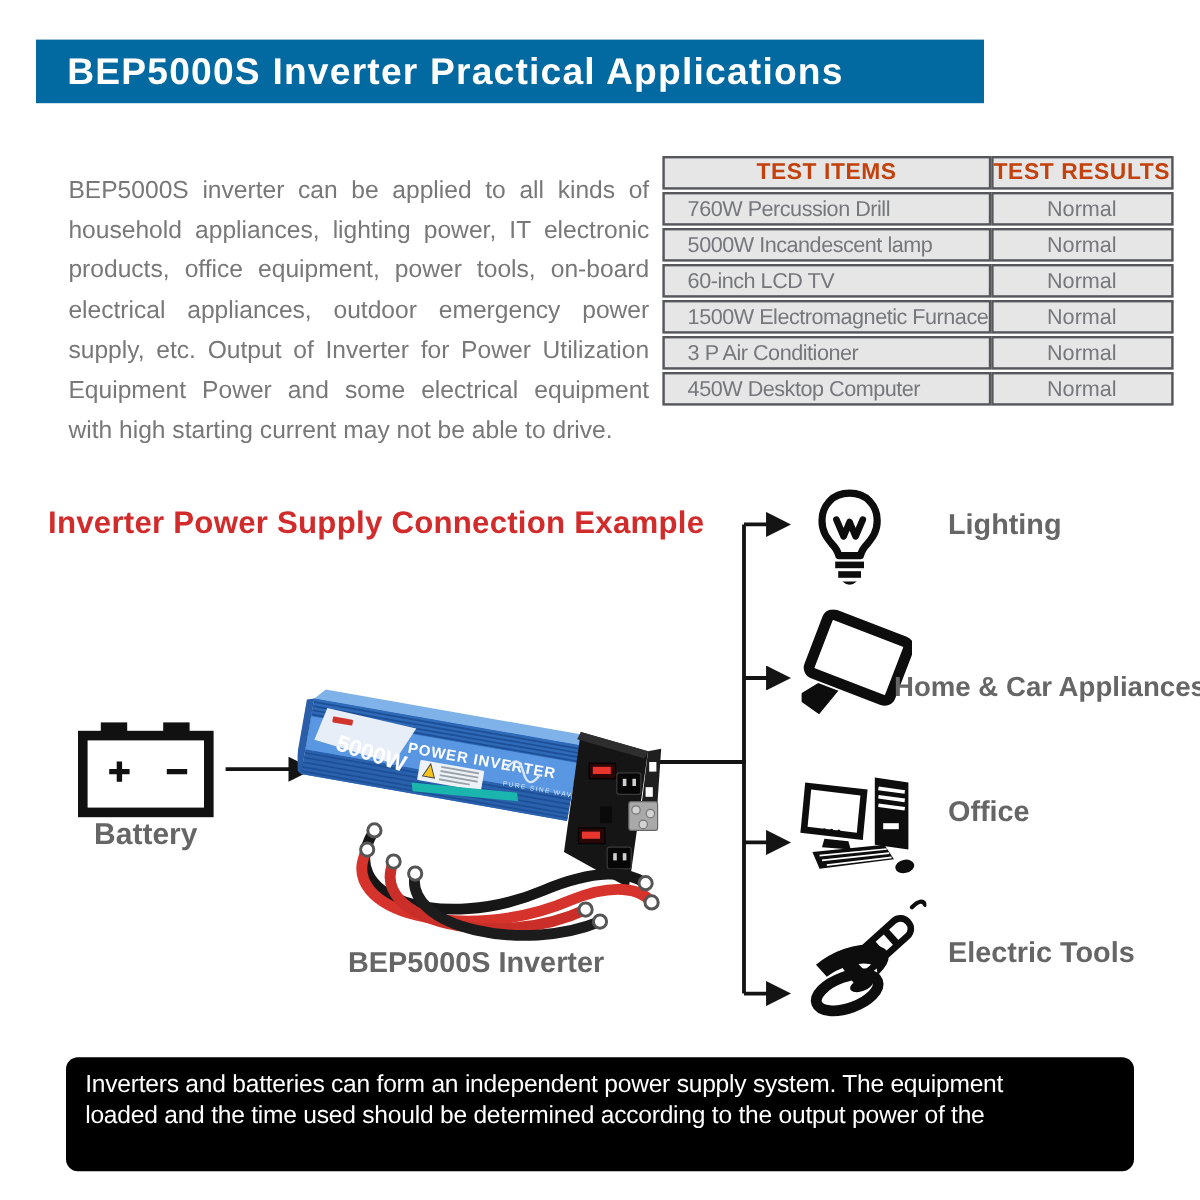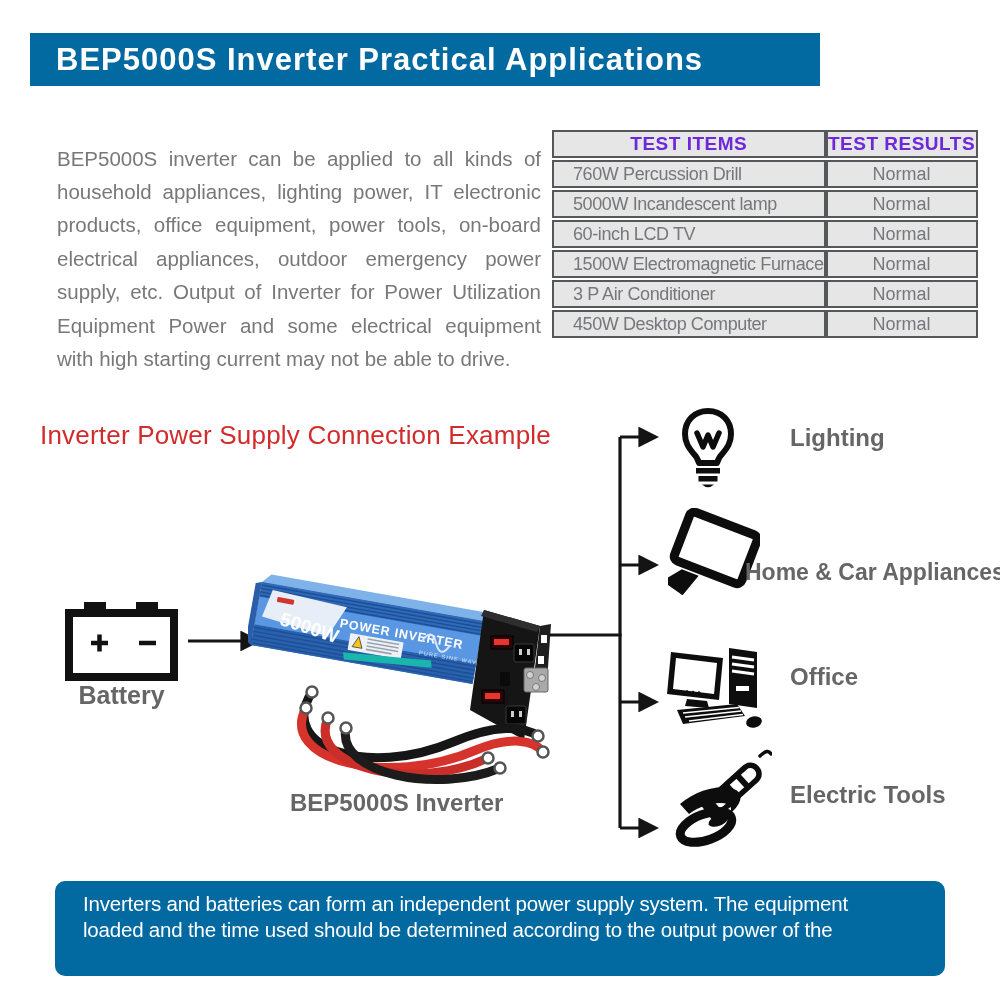--- a/index.html
+++ b/index.html
@@ -12,44 +12,44 @@
              color:#ffffff;letter-spacing:1px;white-space:nowrap;}
 
   
   .intro{position:absolute;left:57px;top:121px;width:484px;font-size:20.5px;line-height:33.4px;
          color:#787878;text-align:justify;}
 
   
   .test-table{position:absolute;left:552px;top:128px;border-collapse:separate;border-spacing:0 2px;}
   .test-table th,.test-table td{border:2px solid #56575a;background:#e6e6e7;height:24px;
          padding:0;vertical-align:middle;}
-  .test-table th{font-size:19px;font-weight:bold;color:#6d28d9;text-align:center;letter-spacing:.5px;margin-top:36px;}
+  .test-table th{font-size:19px;font-weight:bold;color:#c2410c;text-align:center;letter-spacing:.5px;margin-top:36px;}
   .test-table td{font-size:18px;color:#76777a;}
   .test-table td.item{width:248px;text-align:left;padding-left:19px;letter-spacing:-0.4px;white-space:nowrap;overflow:hidden;}
   .test-table td.result{width:148px;text-align:center;}
   .test-table th.c1{width:248px;} .test-table th.c2{width:148px;}
 
   
-  .diagram-heading{position:absolute;left:40px;top:420px;font-size:26px;font-weight:normal;
+  .diagram-heading{position:absolute;left:40px;top:420px;font-size:26px;font-weight:bold;
          color:#d22b2b;white-space:nowrap;letter-spacing:.2px;}
 
   
   .load-label,.node-label{position:absolute;font-weight:bold;color:#666666;white-space:nowrap;}
   .lbl-lighting{left:790px;top:424px;font-size:24px;}
   .lbl-home{left:745px;top:559px;font-size:23px;}
   .lbl-office{left:790px;top:663px;font-size:24px;}
   .lbl-tools{left:790px;top:781px;font-size:24px;}
   .lbl-battery{left:64px;top:681px;width:115px;text-align:center;font-size:25px;}
   .lbl-inverter{left:290px;top:789px;font-size:24px;}
 
   .abs{position:absolute;}
 
   
-  .footer-note{position:absolute;left:55px;top:881px;width:890px;height:95px;background:#0369a1;
-        border-radius:10px;box-sizing:border-box;padding:10px 0 0 28px;}
+  .footer-note{position:absolute;left:55px;top:881px;width:890px;height:95px;background:#000000;
+        border-radius:10px;box-sizing:border-box;padding:10px 0 0 16px;}
   .footer-note .line{color:#ffffff;font-size:20.5px;line-height:25.5px;letter-spacing:-0.2px;white-space:nowrap;}
 </style>
 </head>
 <body>
 
 <div class="page">
 
   <div class="banner">
     <h1>BEP5000S Inverter Practical Applications</h1>
   </div>

